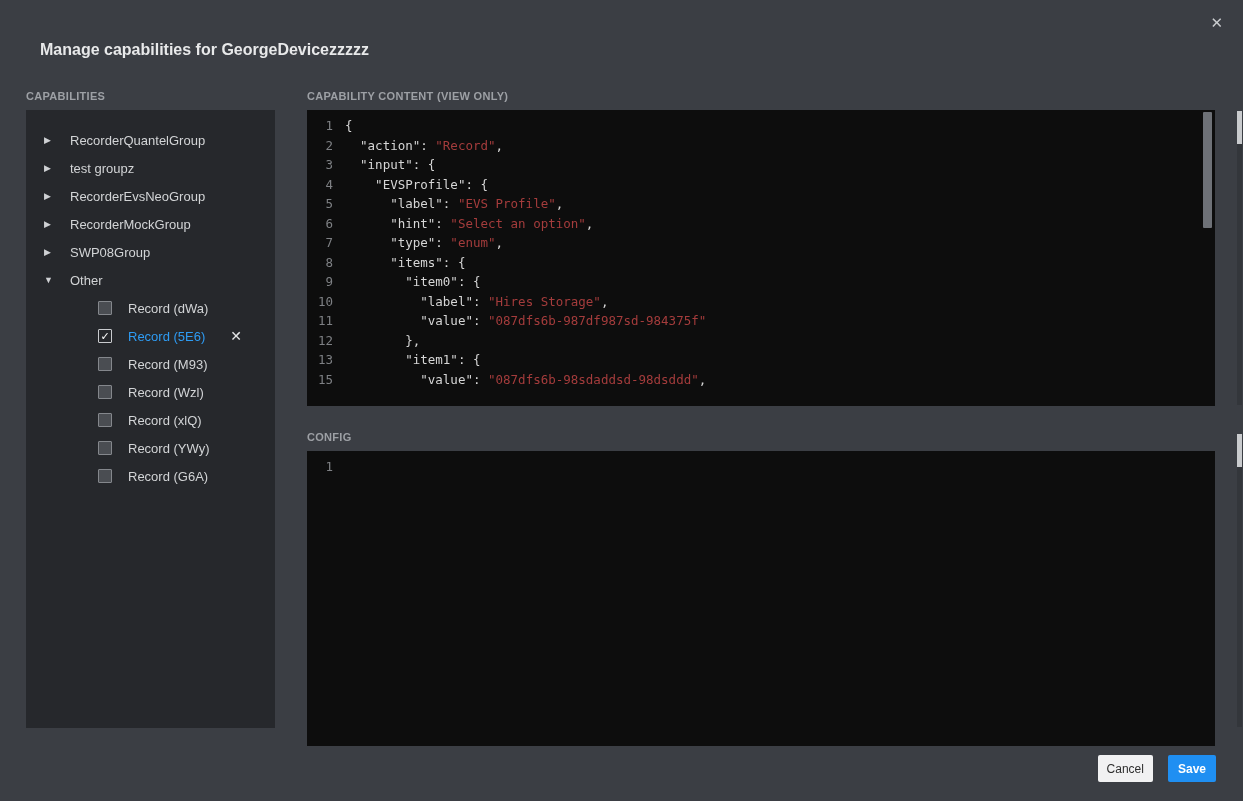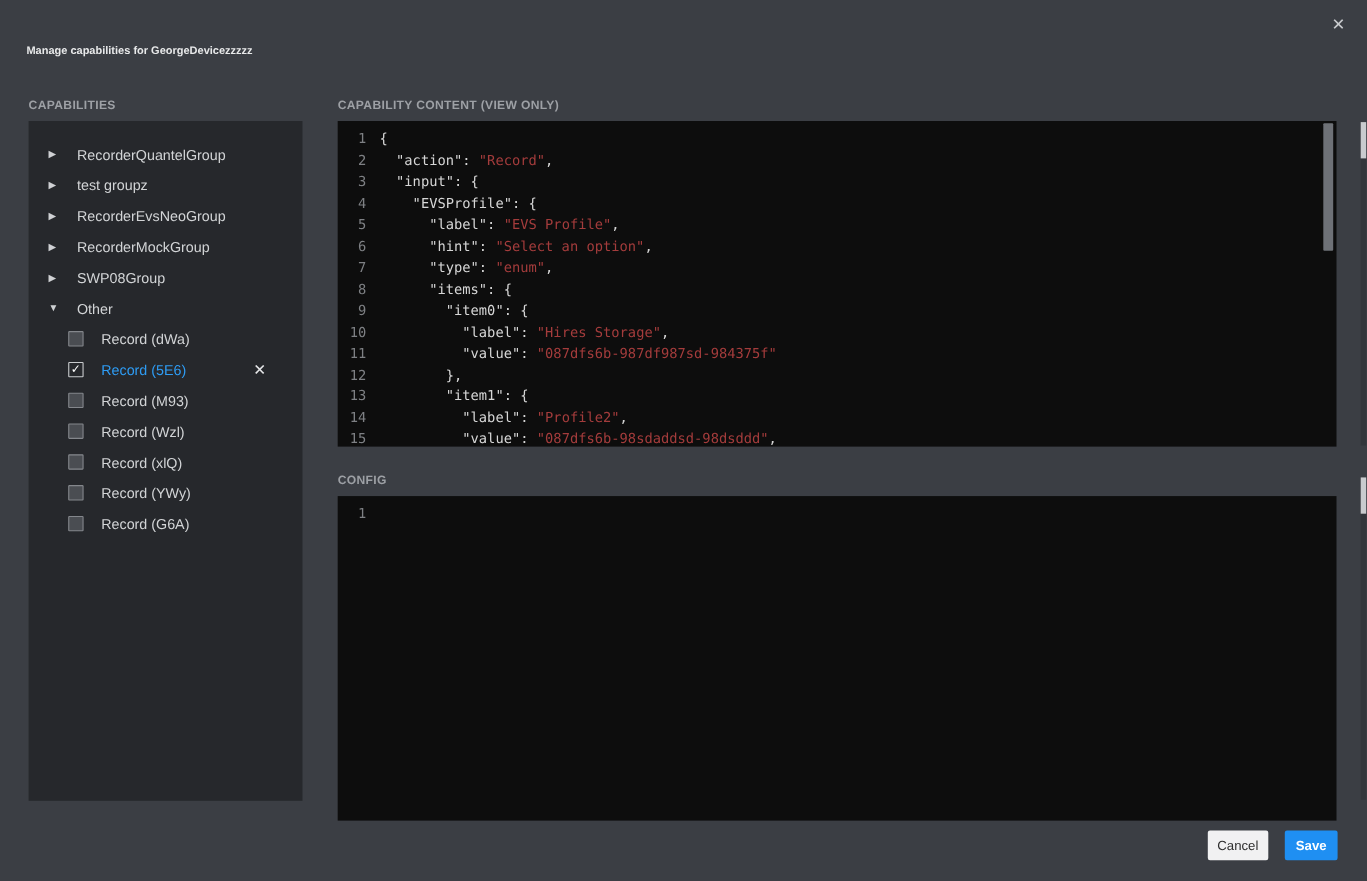--- a/index.html
+++ b/index.html
@@ -7,22 +7,22 @@
   body {
     background:#2a2c30;
     font-family:"Liberation Sans", sans-serif;
     -webkit-font-smoothing:antialiased;
   }
   .modal {
     position:absolute; inset:0;
     background:#3b3e44;
   }
   .dialog-title {
-    position:absolute; left:24px; top:41px;
-    font-size:10px; font-weight:bold; color:#e8e9ea;
+    position:absolute; left:40px; top:41px;
+    font-size:16px; font-weight:bold; color:#e8e9ea;
   }
   .close-btn {
     position:absolute; right:20px; top:15px;
     font-size:15px; color:#c9cbce; cursor:pointer; line-height:1;
   }
   .panel-label {
     font-size:11px; font-weight:bold; color:#9da0a5;
     letter-spacing:0.3px; height:13px;
   }
 
@@ -34,21 +34,21 @@
     padding-top:16px; overflow:hidden;
   }
   .tree-row {
     display:flex; align-items:center; height:28px;
     color:#d2d4d6; font-size:13px; cursor:pointer;
   }
   .tree-row.group { padding-left:18px; }
   .arrow {
     width:26px; font-size:9px; color:#cfd1d4; flex:none;
   }
-  .tree-row.child { padding-left:36px; }
+  .tree-row.child { padding-left:72px; }
   .checkbox {
     width:14px; height:14px; margin-right:16px; flex:none;
     background:#4a4d52; border:1px solid #84878c; border-radius:1px;
     font-size:11px; line-height:12px; text-align:center; color:#fff;
   }
   .checkbox.checked {
     background:transparent; border-color:#c9cbce;
   }
   .tree-row.selected .lbl { color:var(--accent-blue,#2e9cf4); }
   .remove {
@@ -179,21 +179,20 @@
           <div class="code-line"><span class="ln">4</span><span class="code"><span class="pln">    "EVSProfile": {</span></span></div>
           <div class="code-line"><span class="ln">5</span><span class="code"><span class="pln">      "label": </span><span class="str">"EVS Profile"</span><span class="pln">,</span></span></div>
           <div class="code-line"><span class="ln">6</span><span class="code"><span class="pln">      "hint": </span><span class="str">"Select an option"</span><span class="pln">,</span></span></div>
           <div class="code-line"><span class="ln">7</span><span class="code"><span class="pln">      "type": </span><span class="str">"enum"</span><span class="pln">,</span></span></div>
           <div class="code-line"><span class="ln">8</span><span class="code"><span class="pln">      "items": {</span></span></div>
           <div class="code-line"><span class="ln">9</span><span class="code"><span class="pln">        "item0": {</span></span></div>
           <div class="code-line"><span class="ln">10</span><span class="code"><span class="pln">          "label": </span><span class="str">"Hires Storage"</span><span class="pln">,</span></span></div>
           <div class="code-line"><span class="ln">11</span><span class="code"><span class="pln">          "value": </span><span class="str">"087dfs6b-987df987sd-984375f"</span></span></div>
           <div class="code-line"><span class="ln">12</span><span class="code"><span class="pln">        },</span></span></div>
           <div class="code-line"><span class="ln">13</span><span class="code"><span class="pln">        "item1": {</span></span></div>
-          <div class="code-line"><span class="ln">14</span><span class="code"><span class="pln">          "label": </span><span class="str">"Profile2"</span><span class="pln">,</span></span></div>
           <div class="code-line"><span class="ln">15</span><span class="code"><span class="pln">          "value": </span><span class="str">"087dfs6b-98sdaddsd-98dsddd"</span><span class="pln">,</span></span></div>
         </div>
       <div class="editor-sb-thumb"></div>
     </div>
     <div class="panel-label config-label">CONFIG</div>
     <div class="editor" id="editor2">
       <div class="lines" id="config-lines">
           <div class="code-line"><span class="ln">1</span><span class="code"></span></div>
         </div>
     </div>

